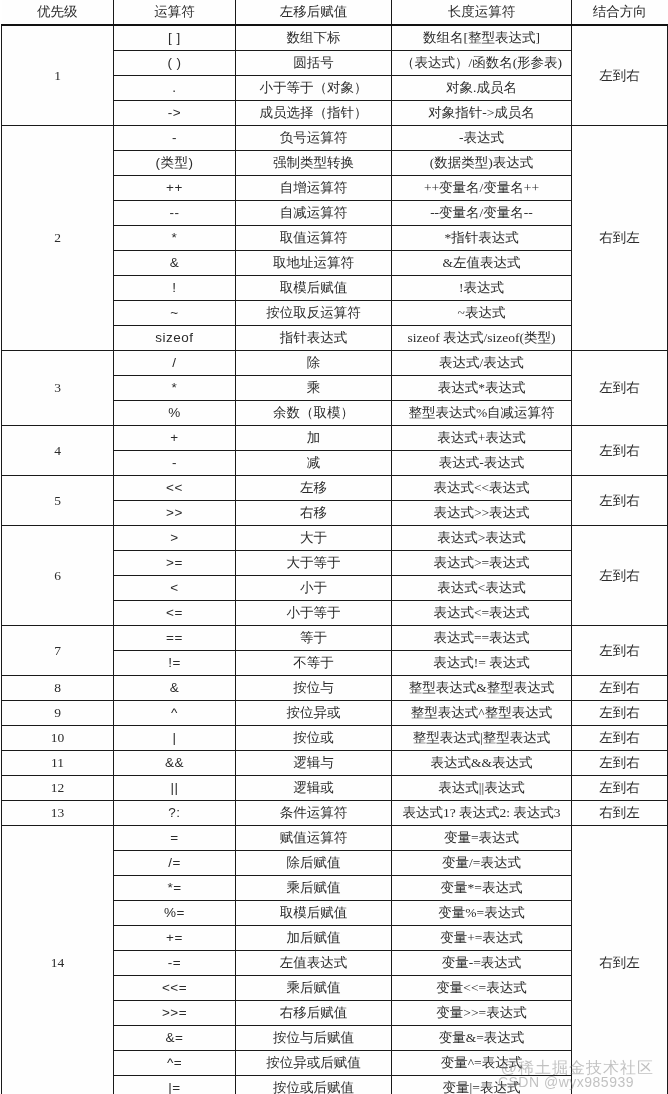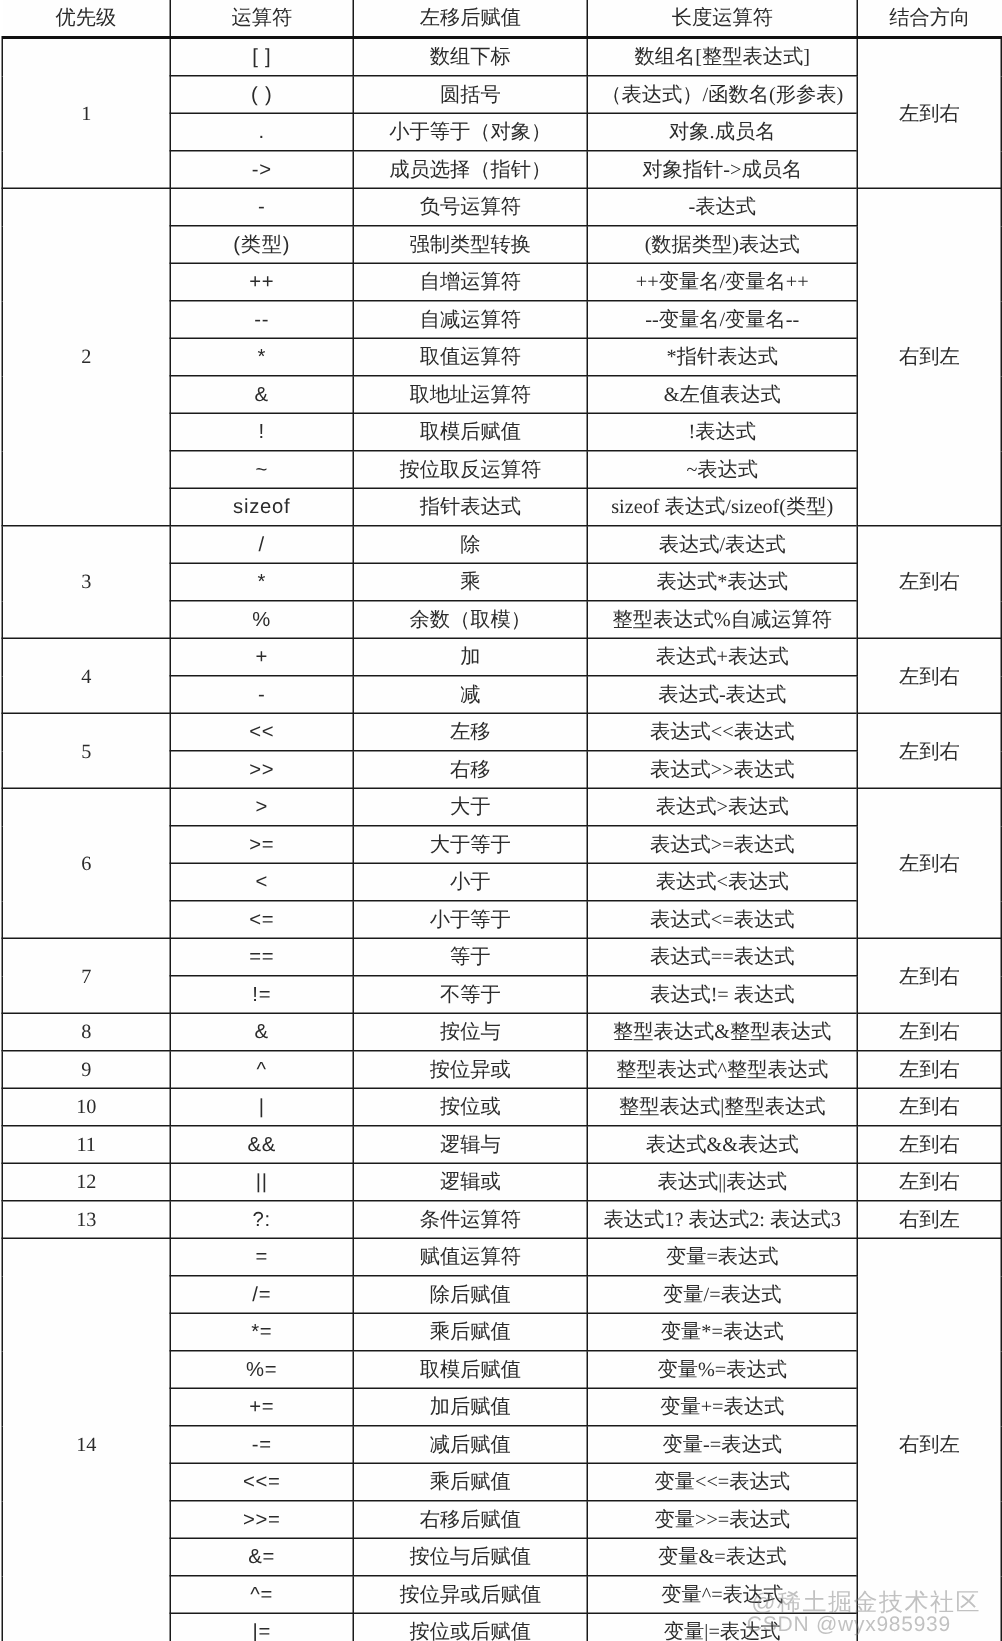--- a/index.html
+++ b/index.html
@@ -311,21 +311,21 @@
         <td class="name-cell">取模后赋值</td>
         <td class="form-cell">变量%=表达式</td>
       </tr>
       <tr>
         <td class="op-cell">+=</td>
         <td class="name-cell">加后赋值</td>
         <td class="form-cell">变量+=表达式</td>
       </tr>
       <tr>
         <td class="op-cell">-=</td>
-        <td class="name-cell">减后赋值</td>
+        <td class="name-cell">左值表达式</td>
         <td class="form-cell">变量-=表达式</td>
       </tr>
       <tr>
         <td class="op-cell">&lt;&lt;=</td>
         <td class="name-cell">乘后赋值</td>
         <td class="form-cell">变量&lt;&lt;=表达式</td>
       </tr>
       <tr>
         <td class="op-cell">&gt;&gt;=</td>
         <td class="name-cell">右移后赋值</td>

